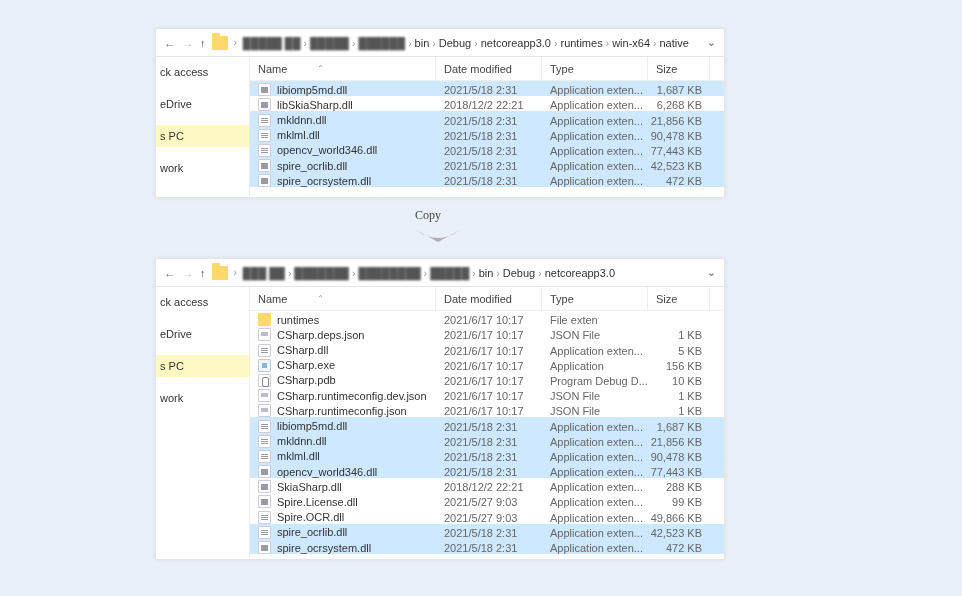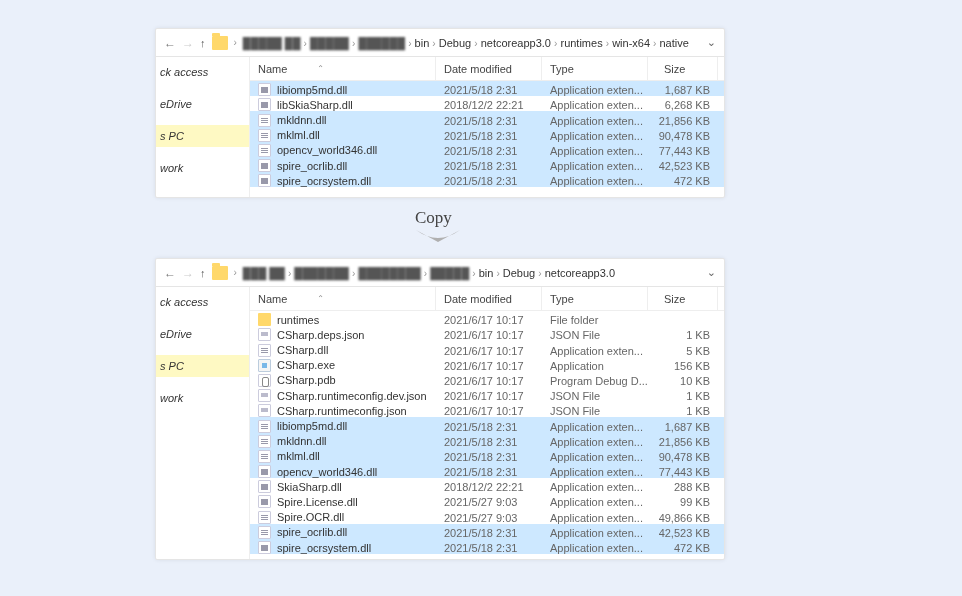--- a/index.html
+++ b/index.html
@@ -63,21 +63,20 @@
     height: calc(100% - 28px);
   }
   .sidebar {
     width: 94px;
     border-right: 1px solid #eee;
     padding-top: 4px;
     flex-shrink: 0;
     font-size: 11px;
     color: #333;
     overflow: hidden;
-    font-style: italic;
   }
   .sidebar .item {
     padding: 5px 4px 5px 4px;
     margin-bottom: 10px;
     white-space: nowrap;
   }
   .sidebar .item.sel { background: #fef9c3; }
 
   .filearea {
     flex: 1;
@@ -107,21 +106,21 @@
     display: flex;
     align-items: flex-end;
     height: 15.2px;
     font-size: 11px;
     color: #333;
   }
   .row.sel { background: #cde8ff; }
   .col-name { width: 186px; padding-left: 8px; display:flex; align-items:center; gap:6px; overflow:hidden;}
   .col-date { width: 106px; padding-left: 8px; color:#666;}
   .col-type { width: 106px; padding-left: 8px; color:#666; overflow:hidden; text-overflow:ellipsis; white-space:nowrap;}
-  .col-size { width: 62px; padding-right: 8px; color:#666; text-align:right;margin-left:8px;}
+  .col-size { width: 62px; padding-right: 8px; color:#666; text-align:right;}
   .header .col-name { width: 186px; }
   .header .col-date { width: 106px; }
   .header .col-type { width: 106px; }
   .header .col-size { width: 62px; }
 
   .ico {
     width: 13px; height: 13px;
     flex-shrink: 0;
     border-radius: 1px;
   }
@@ -133,21 +132,21 @@
   .ico.json::after{content:"";position:absolute;left:2px;top:3px;width:7px;height:1.5px;background:#bbc;box-shadow:0 2px #bbc;}
   .ico.exe { background:#f5f5f5;border:1px solid #bcd;position:relative;}
   .ico.exe::after{content:"";position:absolute;left:3px;top:3px;width:5px;height:5px;background:#7ab8e8;}
   .ico.pdb { border:1px solid #ccd;background:#fff;position:relative;}
   .ico.pdb::after{content:"";position:absolute;left:3px;top:2px;width:5px;height:8px;border:1px solid #888;border-radius:2px;}
 
   .copy-label {
     position: absolute;
     left: 415px; top: 208px;
     font-family: Georgia, serif;
-    font-size: 17px;
+    font-size: 12px;
     color: #444;
   }
   .copy-arrow {
     position: absolute;
     left: 414px; top: 228px;
     width: 48px; height: 14px;
   }
   .copy-arrow svg { width: 100%; height: 100%; }
 </style>
 </head>
@@ -283,21 +282,21 @@
         <div class="col col-type">Type</div>
         <div class="col col-size">Size</div>
       </div>
       <div class="rows" id="rows2">
     <div class="row">
       <div class="col-name">
               <span class="ico folder"></span>
               <span>runtimes</span>
             </div>
       <div class="col-date">2021/6/17 10:17</div>
-      <div class="col-type">File folder</div>
+      <div class="col-type">File exten</div>
       <div class="col-size"></div>
     </div>
     <div class="row">
       <div class="col-name">
               <span class="ico json"></span>
               <span>CSharp.deps.json</span>
             </div>
       <div class="col-date">2021/6/17 10:17</div>
       <div class="col-type">JSON File</div>
       <div class="col-size">1 KB</div>

